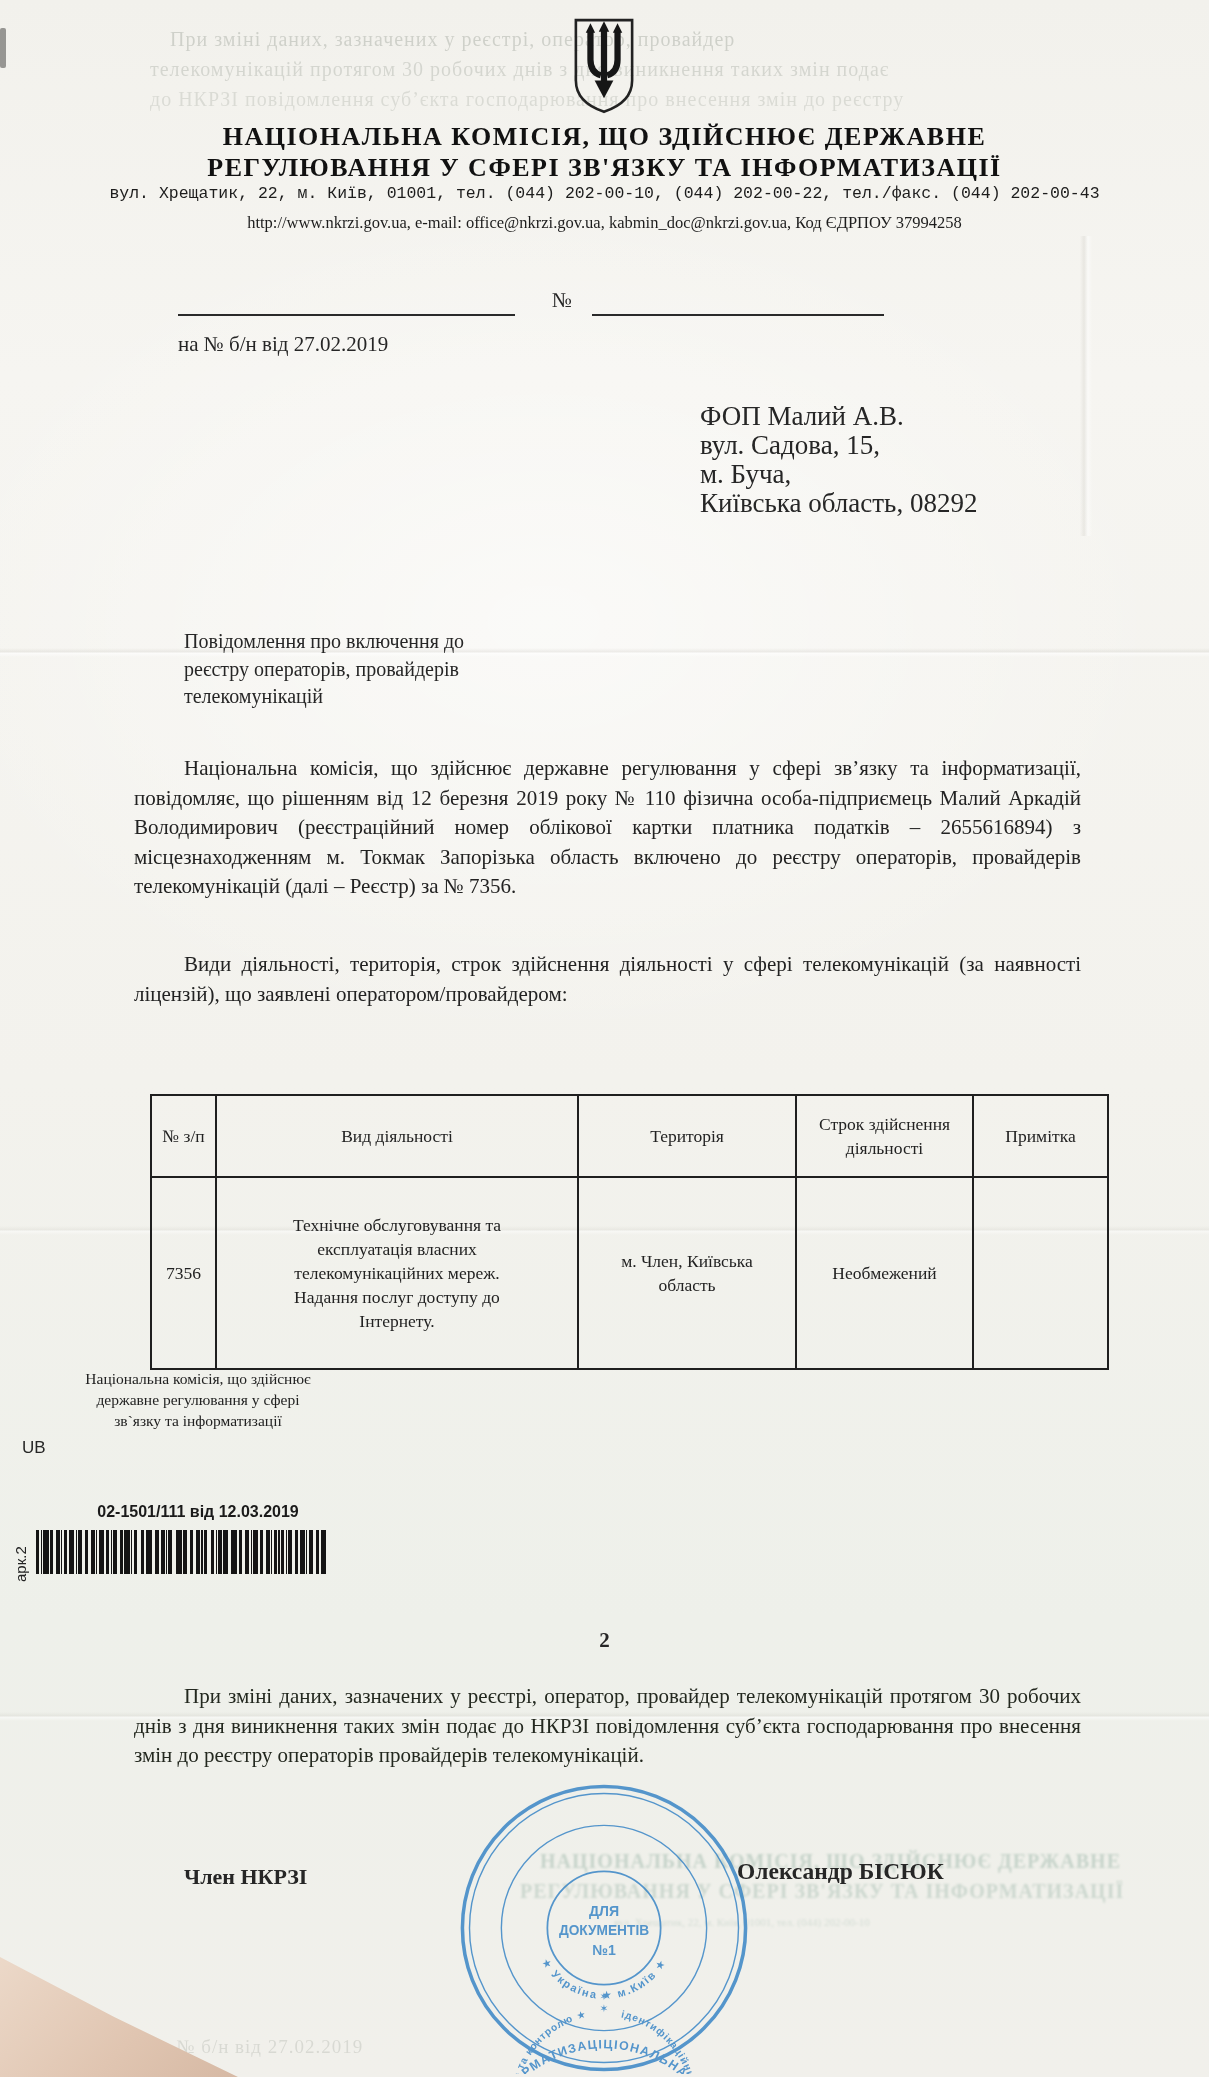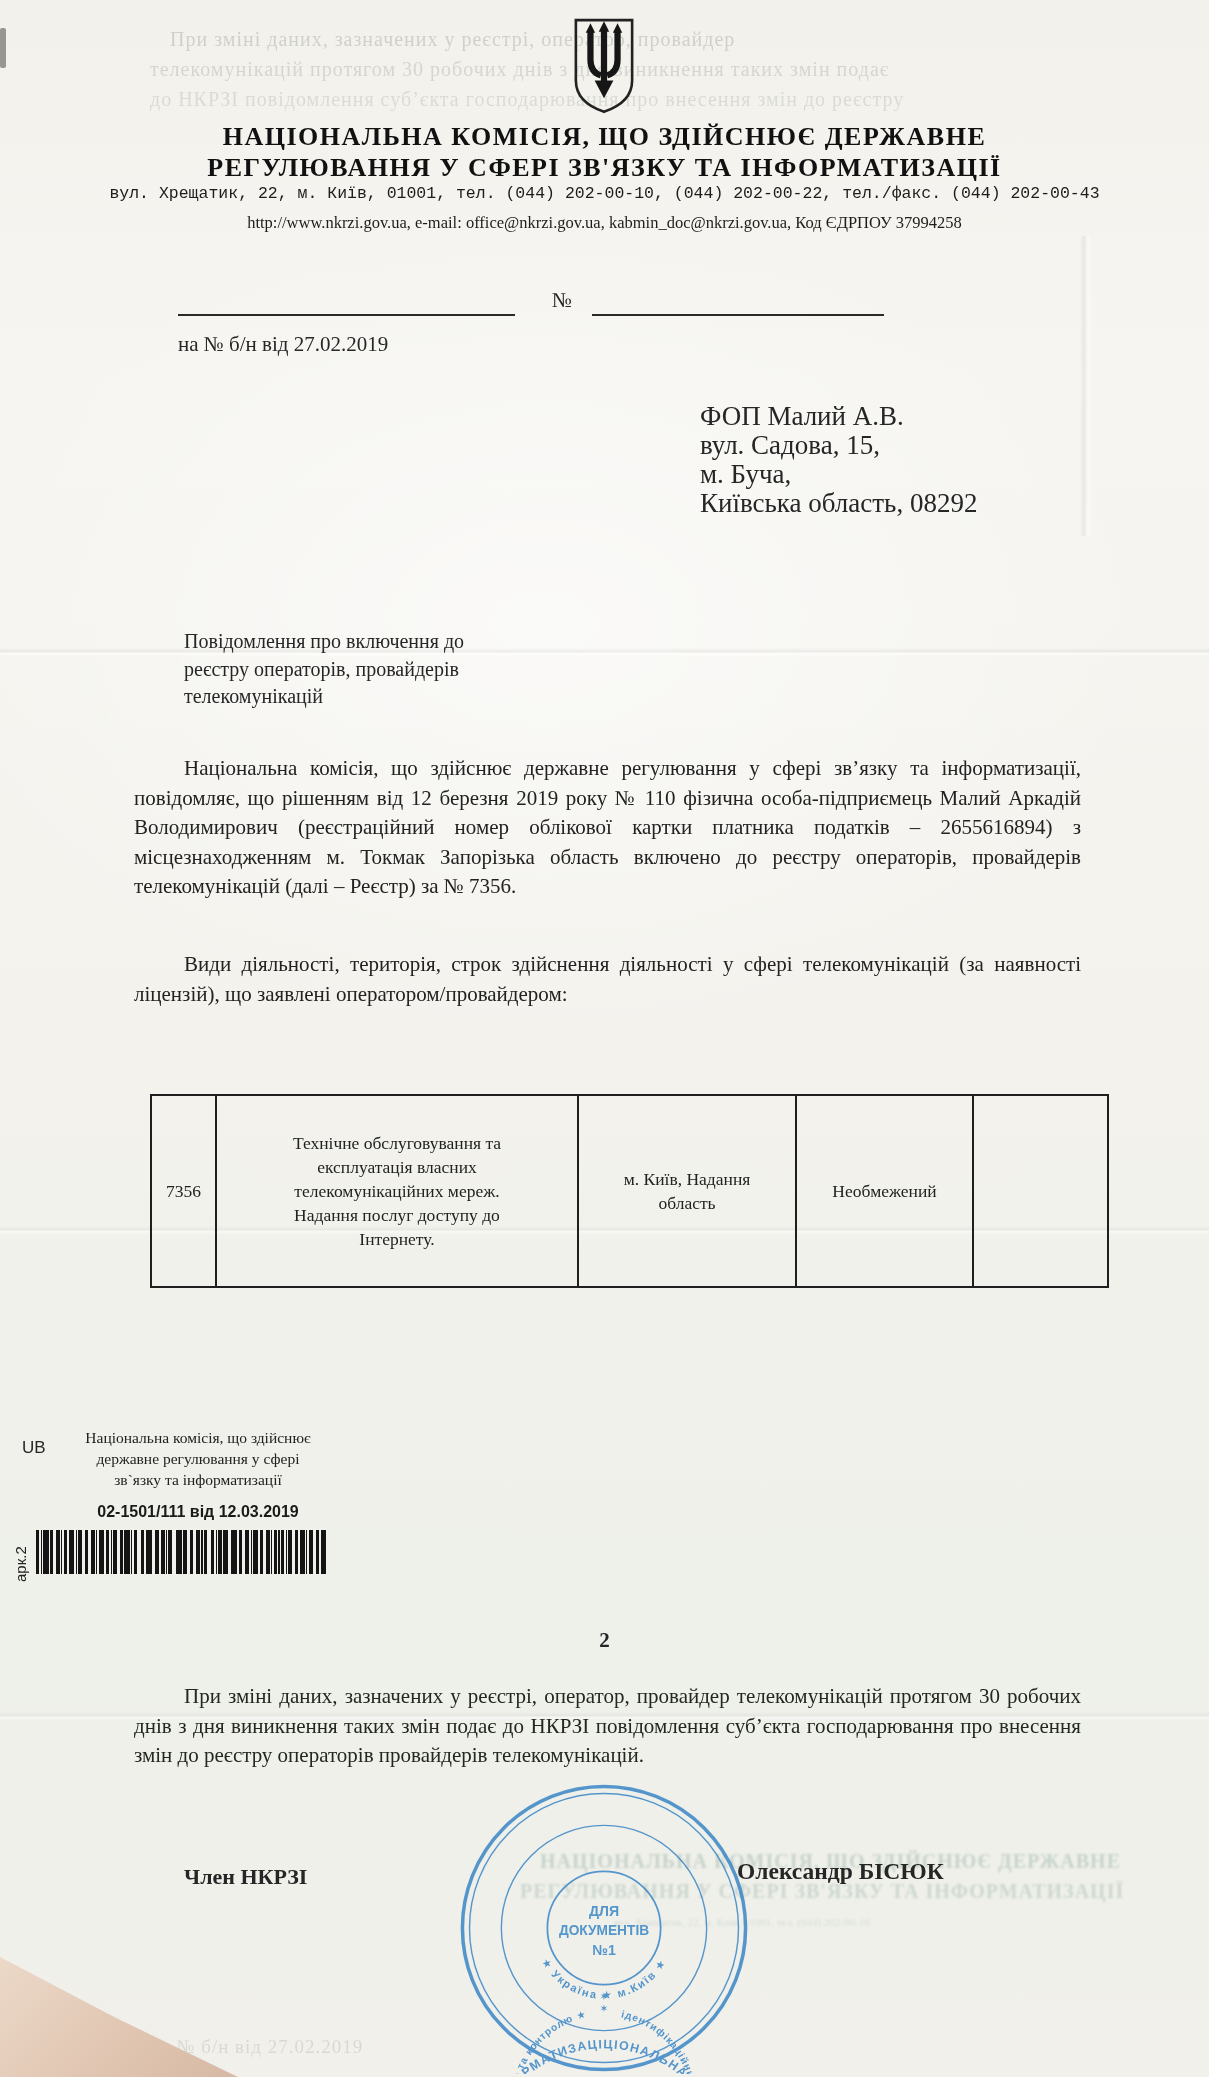--- a/index.html
+++ b/index.html
@@ -99,32 +99,39 @@
 
   <table class="reg abs" style="left:150px;top:1094px;width:957px;">
     <colgroup>
       <col style="width:65px">
         <col style="width:362px">
         <col style="width:218px">
         <col style="width:177px">
         <col style="width:135px">
     </colgroup>
     <tbody>
+        <tr style="height:82px;">
+      <th>№ з/п</th>
+      <th>Вид діяльності</th>
+      <th style="padding:0 36px;">Територія</th>
+      <th style="padding:0 14px;">Строк здійснення діяльності</th>
+      <th>Примітка</th>
+    </tr>
     <tr style="height:192px;">
       <td>7356</td>
       <td style="padding:0 72px;">Технічне обслуговування та експлуатація власних телекомунікаційних мереж. Надання послуг доступу до Інтернету.</td>
-      <td style="padding:0 30px;">м. Київ, Надання область</td>
+      <td style="padding:0 30px;">м. Член, Київська область</td>
       <td>Необмежений</td>
       <td></td>
     </tr>
   </tbody>
     </table>
 
   <div class="abs" style="left:22px;top:1438px;font-family:'Liberation Sans','DejaVu Sans',sans-serif;font-size:17px;">UB</div>
-  <div class="abs regblock" style="left:58px;top:1427px;width:280px;text-align:center;">
+  <div class="abs regblock" style="left:58px;top:1368px;width:280px;text-align:center;">
     <div>Національна комісія, що здійснює</div>
     <div>державне регулювання у сфері</div>
     <div>зв`язку та інформатизації</div>
   </div>
   <div class="abs docnum" style="left:58px;top:1503px;width:280px;text-align:center;">02-1501/111 від 12.03.2019</div>
   <div class="abs sheet" style="left:12px;top:1582px;">арк.2</div>
   <div class="abs barcode" style="left:36px;top:1530px;width:290px;height:44px;"></div>
 
   <div class="abs centered bold" style="top:1628px;font-size:21px;">2</div>
   <div class="abs body-par" style="left:134px;top:1682px;color:#23281f;">При зміні даних, зазначених у реєстрі, оператор, провайдер телекомунікацій протягом 30 робочих днів з дня виникнення таких змін подає до НКРЗІ повідомлення суб’єкта господарювання про внесення змін до реєстру операторів провайдерів телекомунікацій.</div>

